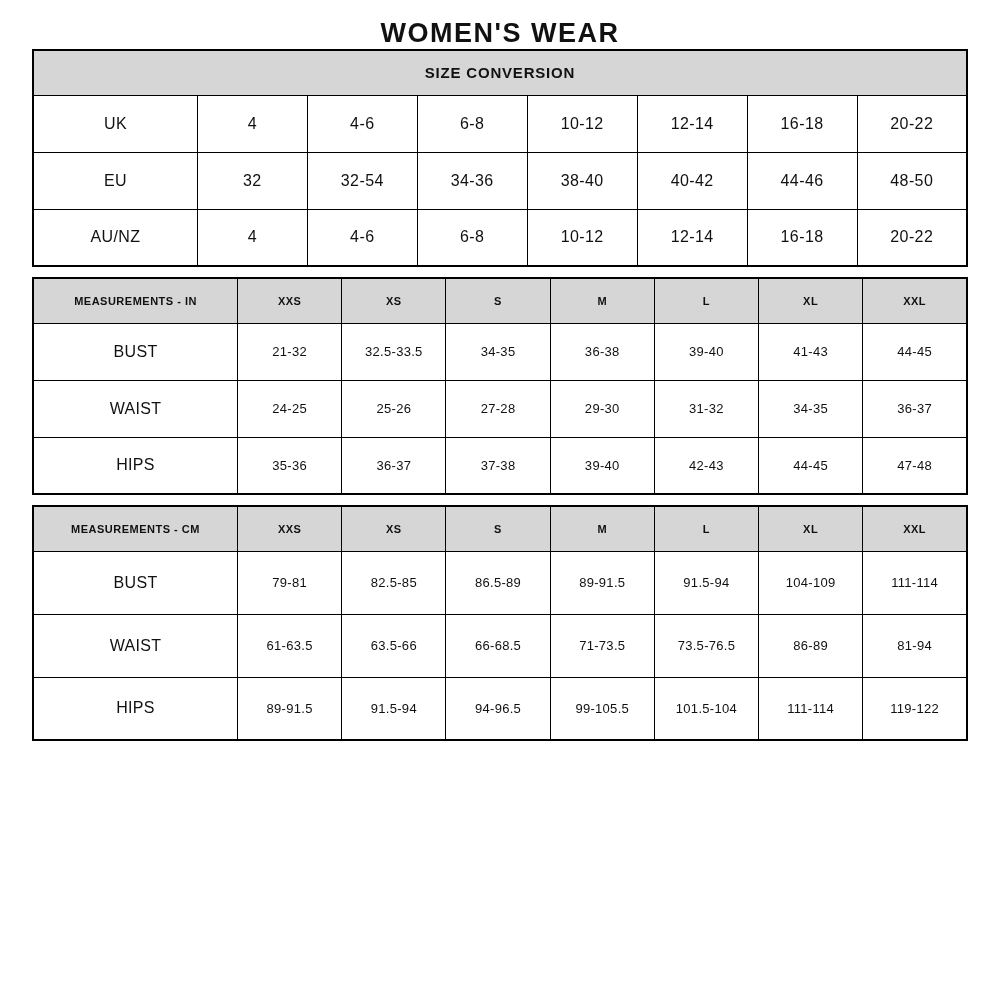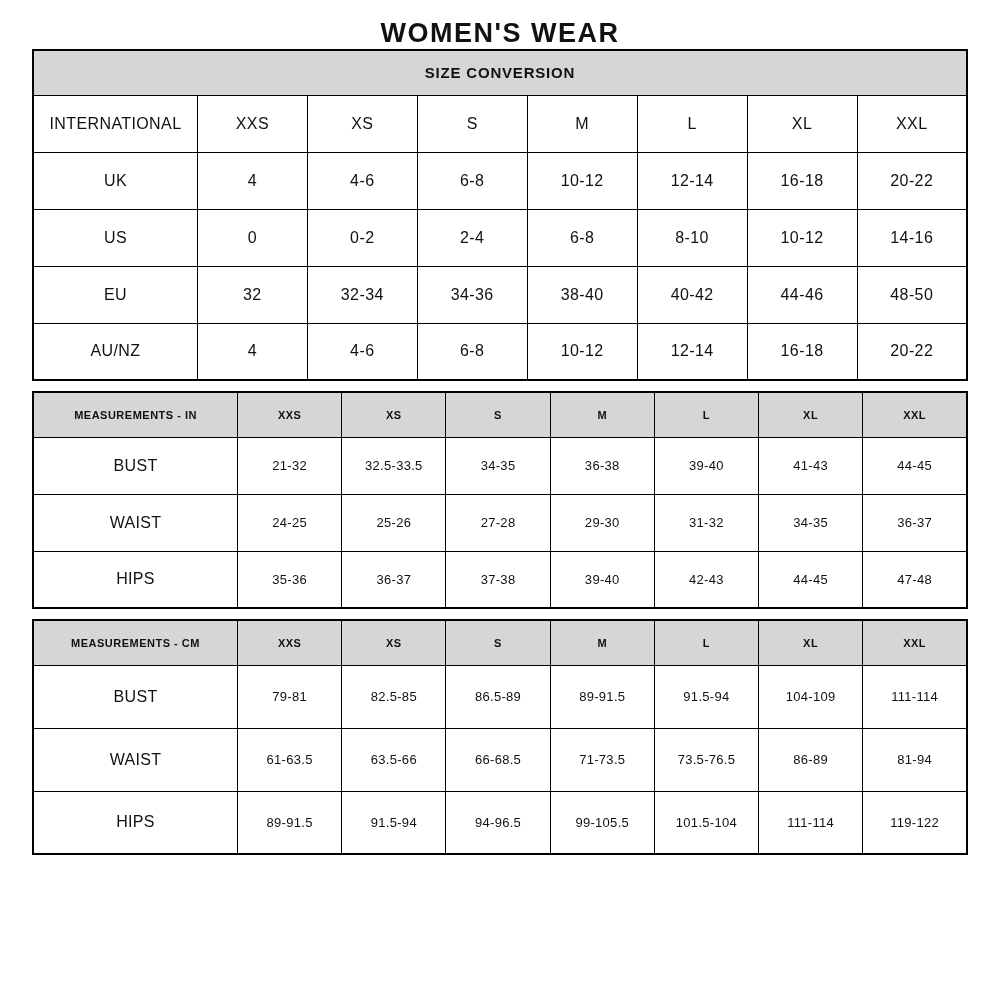--- a/index.html
+++ b/index.html
@@ -89,53 +89,33 @@
         <col class="c0">
         <col span="7">
       </colgroup>
     <thead>
       <tr>
         <th colspan="8" class="full-header">SIZE CONVERSION</th>
       </tr>
     </thead>
     <tbody id="conv-body">
         <tr>
-          <td class="lbl">INTERNATIONAL</td>
-          <td>XXS</td>
-          <td>XS</td>
-          <td>S</td>
-          <td>M</td>
-          <td>L</td>
-          <td>XL</td>
-          <td>XXL</td>
-        </tr>
-        <tr>
           <td class="lbl">UK</td>
           <td>4</td>
           <td>4-6</td>
           <td>6-8</td>
           <td>10-12</td>
           <td>12-14</td>
           <td>16-18</td>
           <td>20-22</td>
         </tr>
         <tr>
-          <td class="lbl">US</td>
-          <td>0</td>
-          <td>0-2</td>
-          <td>2-4</td>
-          <td>6-8</td>
-          <td>8-10</td>
-          <td>10-12</td>
-          <td>14-16</td>
-        </tr>
-        <tr>
           <td class="lbl">EU</td>
           <td>32</td>
-          <td>32-34</td>
+          <td>32-54</td>
           <td>34-36</td>
           <td>38-40</td>
           <td>40-42</td>
           <td>44-46</td>
           <td>48-50</td>
         </tr>
         <tr>
           <td class="lbl">AU/NZ</td>
           <td>4</td>
           <td>4-6</td>

